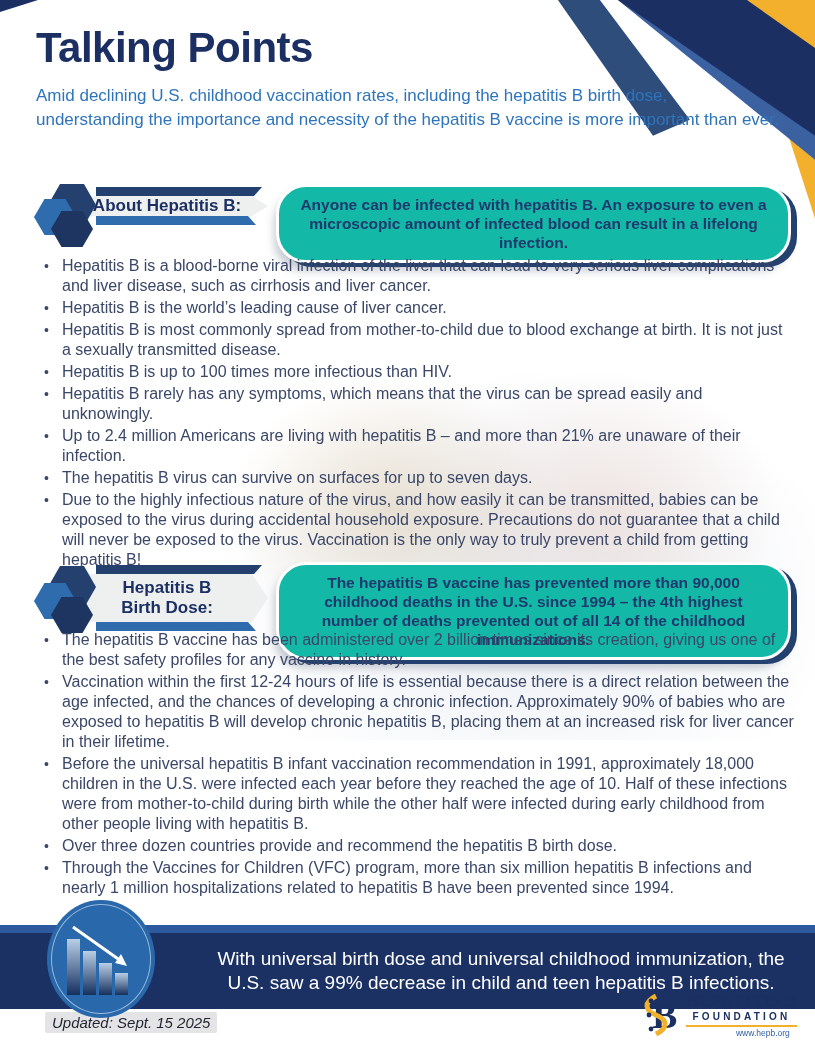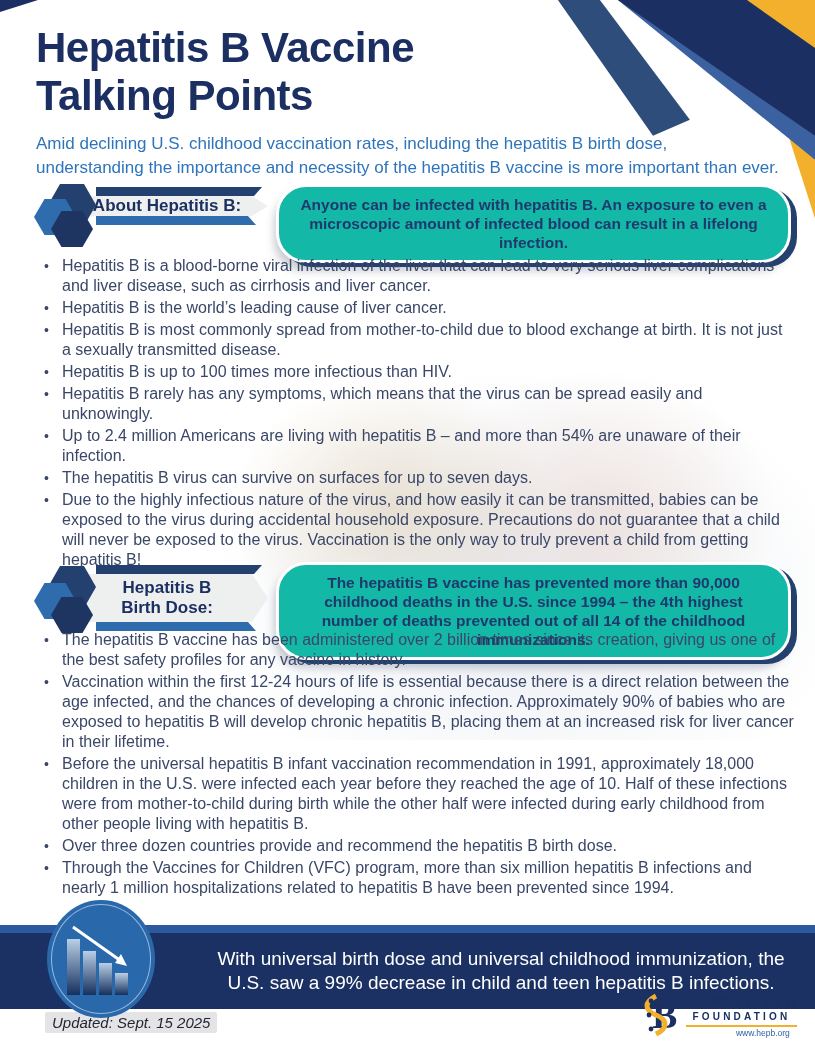--- a/index.html
+++ b/index.html
@@ -105,21 +105,20 @@
     <div class="rib rib-gold"></div>
     <div class="rib rib-light"></div>
     <div class="rib rib-navy"></div>
     <div class="rib rib-stripe"></div>
   </div>
 
   <div class="watermark"></div>
 
   <div class="header">
     <div class="title">
-      <div>Hepatitis B Vaccine</div>
       <div>Talking Points</div>
     </div>
     <div class="subtitle">
       <div>Amid declining U.S. childhood vaccination rates, including the hepatitis B birth dose,</div>
       <div>understanding the importance and necessity of the hepatitis B vaccine is more important than ever.</div>
     </div>
   </div>
 
   <div class="row row-1">
     <div class="badge b1">
@@ -138,21 +137,21 @@
     </div>
     <div class="callout">Anyone can be infected with hepatitis B. An exposure to even a microscopic amount of infected blood can result in a lifelong infection.</div>
   </div>
 
   <ul class="bullets bullets-1">
       <li>Hepatitis B is a blood-borne viral infection of the liver that can lead to very serious liver complications and liver disease, such as cirrhosis and liver cancer.</li>
       <li>Hepatitis B is the world’s leading cause of liver cancer.</li>
       <li>Hepatitis B is most commonly spread from mother-to-child due to blood exchange at birth. It is not just a sexually transmitted disease.</li>
       <li>Hepatitis B is up to 100 times more infectious than HIV.</li>
       <li>Hepatitis B rarely has any symptoms, which means that the virus can be spread easily and unknowingly.</li>
-      <li>Up to 2.4 million Americans are living with hepatitis B – and more than 54% are unaware of their infection.</li>
+      <li>Up to 2.4 million Americans are living with hepatitis B – and more than 21% are unaware of their infection.</li>
       <li>The hepatitis B virus can survive on surfaces for up to seven days.</li>
       <li>Due to the highly infectious nature of the virus, and how easily it can be transmitted, babies can be exposed to the virus during accidental household exposure. Precautions do not guarantee that a child will never be exposed to the virus. Vaccination is the only way to truly prevent a child from getting hepatitis B!</li>
     </ul>
 
   <div class="row row-2">
     <div class="badge b2">
       <div class="ribbon">
         <div class="rb-top"></div>
         <div class="rb-mid rb-mid-2">
           <span>Hepatitis B</span>

